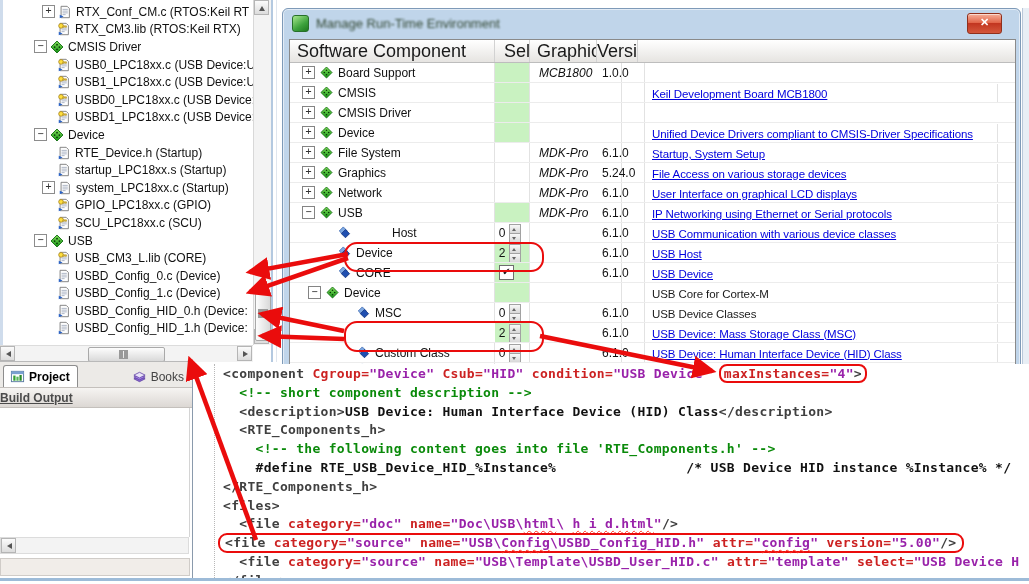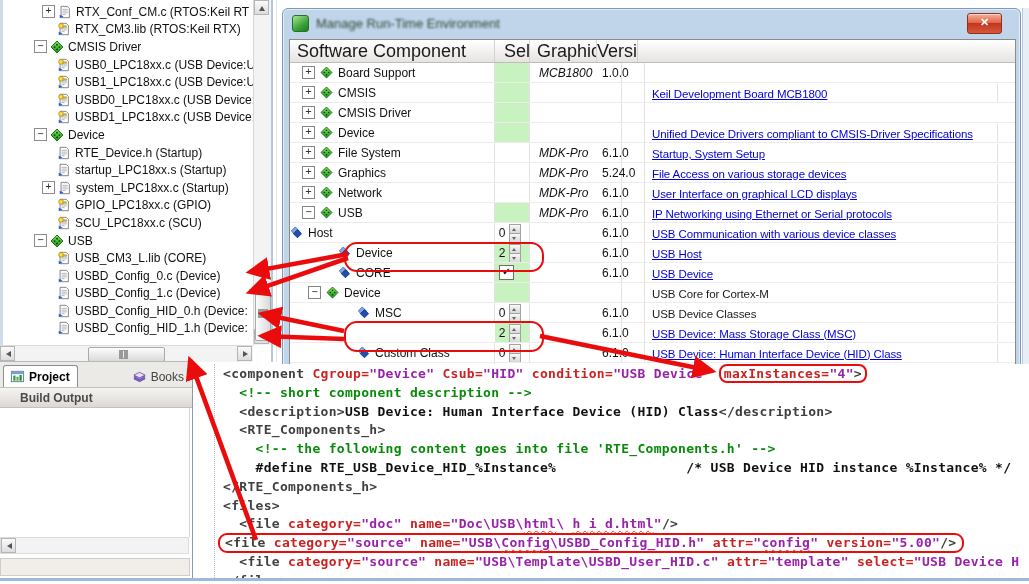--- a/index.html
+++ b/index.html
@@ -38,21 +38,21 @@
            border-top:1px solid #b9b9b9;display:flex;align-items:flex-end;font-size:12px;gap:48px;}
   .tab{display:flex;align-items:center;gap:4px;padding:3px 7px 4px 6px;color:#444;}
   .tab.active{background:#fff;border:1px solid #8d8d8d;border-bottom:none;border-radius:3px 3px 0 0;
               font-weight:bold;color:#000;margin-left:3px;}
   .tab-sep{color:#999;padding:0 1px 5px 0;}
   .tab-ico{width:15px;height:15px;}
   .braces{font-weight:bold;color:#3c3c3c;font-size:12px;}
   
   .bo-header{position:absolute;left:0;top:387px;width:192px;height:21px;
              background:linear-gradient(#f6f4f2,#dcd8d4);border-top:1px solid #c4c0bc;border-bottom:1px solid #c4c0bc;
-             font-size:12px;font-weight:bold;color:#4b4b4b;line-height:21px;padding-left:20px;box-sizing:border-box;}
+             font-size:12px;font-weight:bold;color:#4b4b4b;line-height:21px;padding-left:0;box-sizing:border-box;text-decoration:underline;}
   .bo-body{position:absolute;left:0;top:408px;width:189px;height:129px;background:#fff;border-right:1px solid #d4d4d4;}
   .bo-hscroll{position:absolute;left:0;top:537px;width:189px;height:17px;background:#f3f3f3;border:1px solid #dcdcdc;box-sizing:border-box;}
   .status-strip{position:absolute;left:0;top:558px;width:190px;height:18px;background:#f1ede9;
                 border:1px solid #d0ccc8;box-sizing:border-box;}
   .win-bottom{position:absolute;left:0;top:578px;width:1029px;height:3px;background:#9dbbd8;}
   
   .dialog{position:absolute;left:282px;top:8px;width:739px;height:360px;background:#c0d5ea;
           border:1px solid #7e9ab8;border-radius:6px 6px 0 0;box-shadow:inset 0 0 0 1px rgba(255,255,255,.55);box-sizing:border-box;}
   .titlebar{position:absolute;left:0;top:0;right:0;height:30px;}
   .title-ico{position:absolute;left:9px;top:6px;width:17px;height:17px;border-radius:3px;
@@ -489,21 +489,21 @@
             </div>
             <div class="tcell cell-sel sel-green"></div>
             <div class="tcell cell-var">MDK-Pro</div>
             <div class="tcell cell-ver">6.1.0</div>
             <div class="tcell cell-desc">
               <span class="desc-link">USB Communication with various device classes</span>
             </div>
             <div class="tcell cell-pad"></div>
           </div>
           <div class="trow">
-            <div class="tcell cell-comp" style="">
+            <div class="tcell cell-comp" style="padding-left: 48px; gap: 36px;">
               <svg class="dlg-ico">
                 <use href="#ic-comp"></use>
               </svg>
               <span>Host</span>
             </div>
             <div class="tcell cell-sel">
               <span class="spin-val">0</span>
               <span class="spin-btns">
                 <span class="spin-b">
                   <span class="spin-tri st-up"></span>

